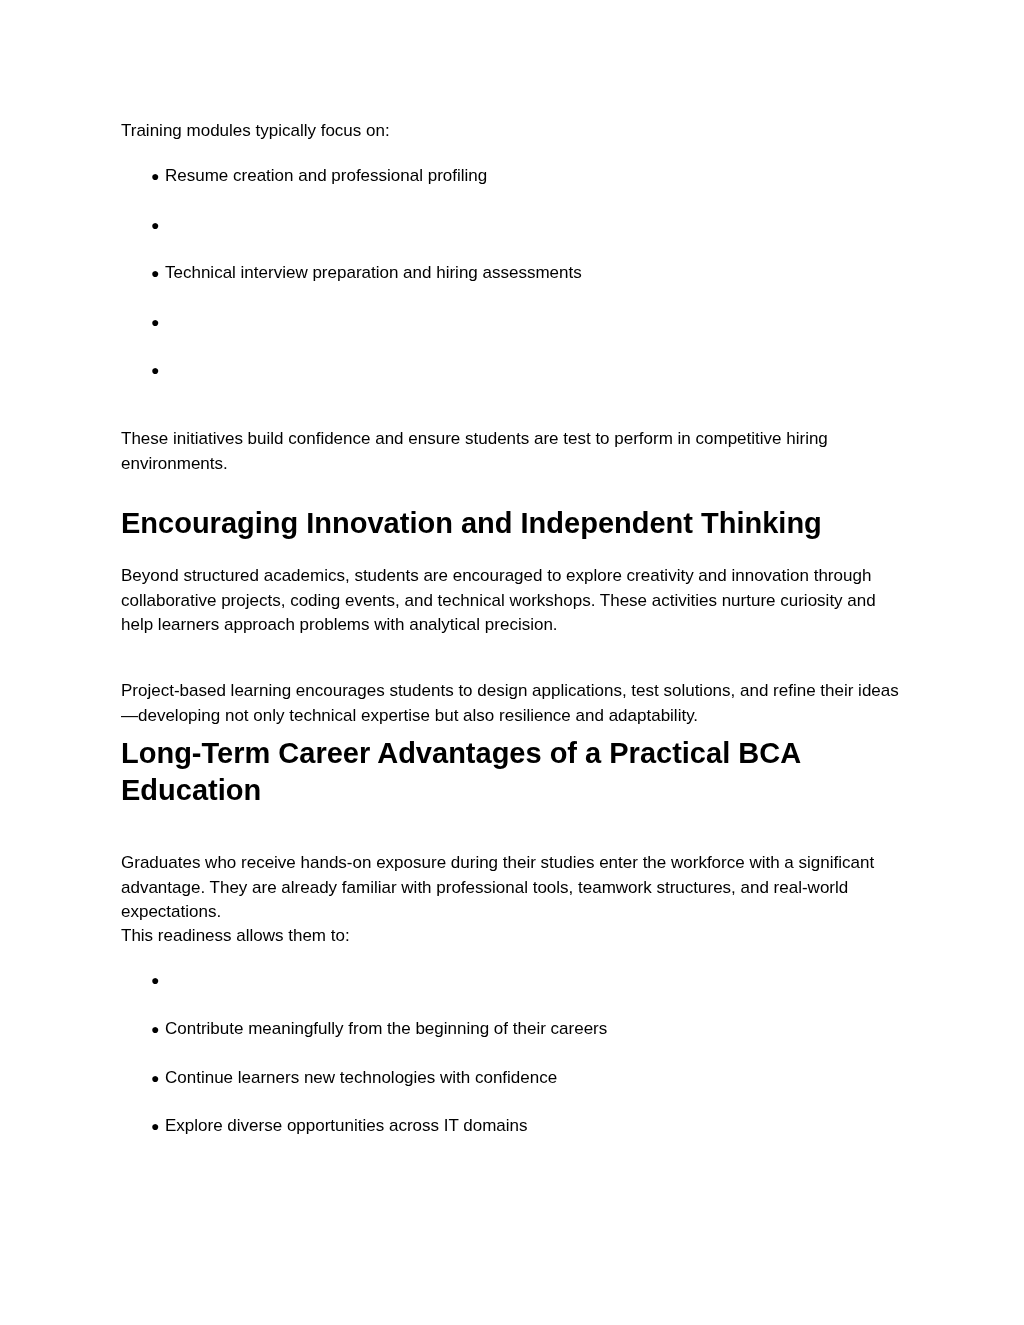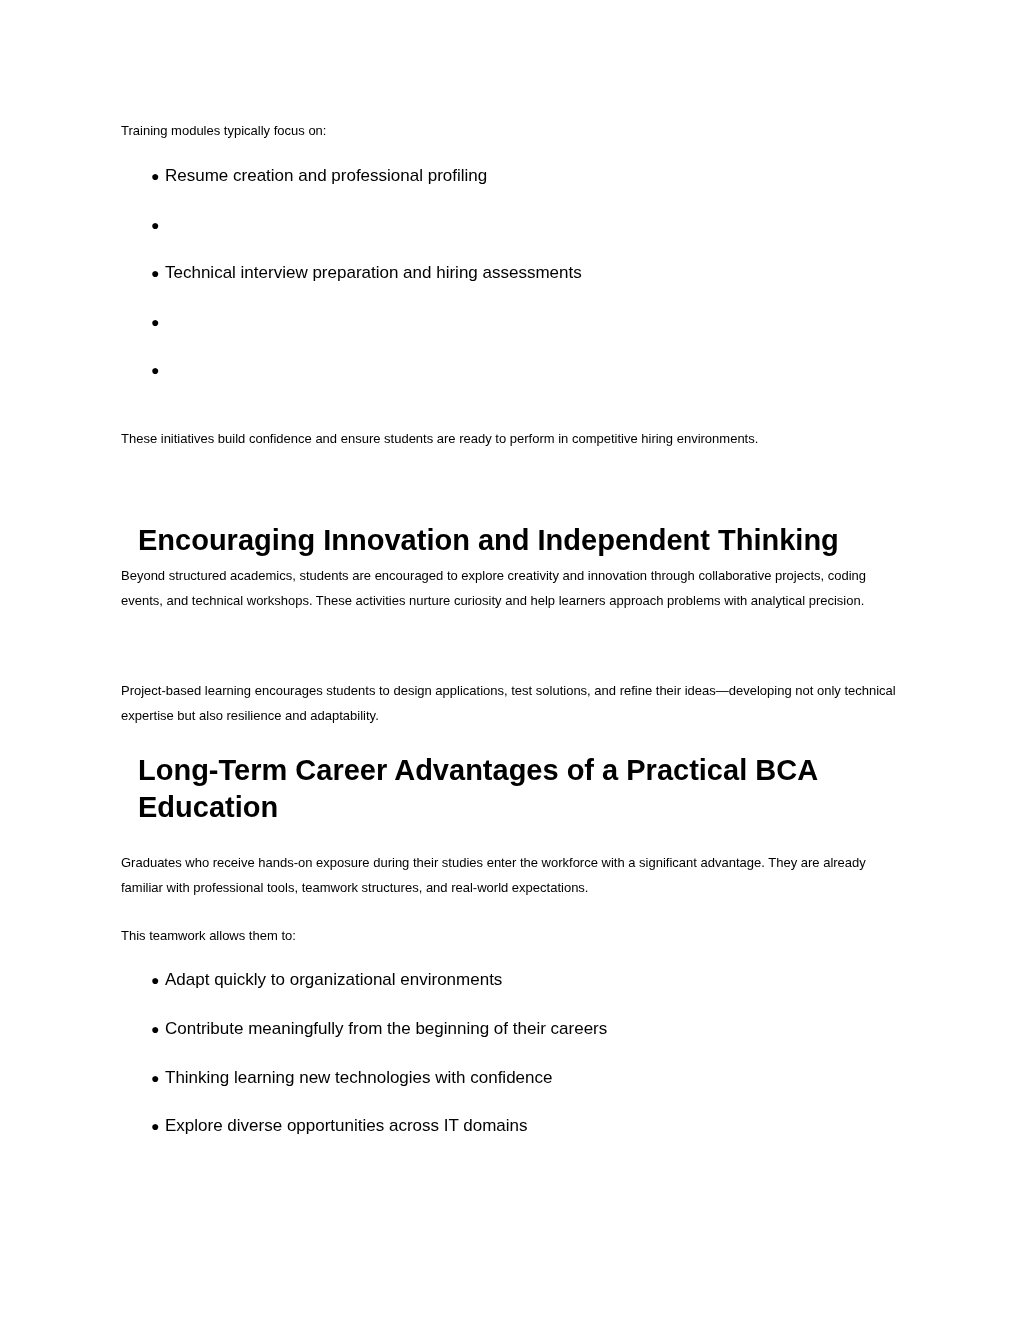--- a/index.html
+++ b/index.html
@@ -18,32 +18,32 @@
     .page {
       position: absolute;
       left: 121px;
       top: 0;
       width: 790px;
     }
     .p {
       position: absolute;
       left: 0;
       width: 790px;
-      font-size: 13px;
+      font-size: 17px;
       line-height: 24.5px;
       margin: 0;
     }
     .h2 {
       position: absolute;
       left: 0;
       width: 790px;
       font-size: 29px;
       line-height: 37px;
       font-weight: bold;
-      margin: 17px;
+      margin: 0;
     }
     .li {
       position: absolute;
       left: 0;
       width: 790px;
       font-size: 17px;
       line-height: 24px;
       height: 24px;
     }
     .li .bullet {
@@ -78,42 +78,41 @@
     <span class="bullet">●</span>
     <span class="text">Technical interview preparation and hiring assessments</span>
   </div>
   <div class="li" style="top:310px;">
     <span class="bullet">●</span>
   </div>
   <div class="li" style="top:358px;">
     <span class="bullet">●</span>
   </div>
 
-  <p class="p" style="top:427px;">These initiatives build confidence and ensure students are ready to perform in competitive hiring environments.</p>
+  <p class="p" style="top:427px;">These initiatives build confidence and ensure students are test to perform in competitive hiring environments.</p>
 
   <h2 class="h2" style="top:505px;">Encouraging Innovation and Independent Thinking</h2>
 
   <p class="p" style="top:564px;">Beyond structured academics, students are encouraged to explore creativity and innovation through collaborative projects, coding events, and technical workshops. These activities nurture curiosity and help learners approach problems with analytical precision.</p>
   <p class="p" style="top:679px;">Project-based learning encourages students to design applications, test solutions, and refine their ideas—developing not only technical expertise but also resilience and adaptability.</p>
 
   <h2 class="h2" style="top:735px;">Long-Term Career Advantages of a Practical BCA Education</h2>
 
   <p class="p" style="top:831px;margin-top:20px;">Graduates who receive hands-on exposure during their studies enter the workforce with a significant advantage. They are already familiar with professional tools, teamwork structures, and real-world expectations.</p>
-  <p class="p" style="top:924px;">This teamwork allows them to:</p>
+  <p class="p" style="top:924px;">This readiness allows them to:</p>
 
   <div class="li" style="top:968px;">
     <span class="bullet">●</span>
-    <span class="text">Adapt quickly to organizational environments</span>
   </div>
   <div class="li" style="top:1017px;">
     <span class="bullet">●</span>
     <span class="text">Contribute meaningfully from the beginning of their careers</span>
   </div>
   <div class="li" style="top:1066px;">
     <span class="bullet">●</span>
-    <span class="text">Thinking learning new technologies with confidence</span>
+    <span class="text">Continue learners new technologies with confidence</span>
   </div>
   <div class="li" style="top:1114px;">
     <span class="bullet">●</span>
     <span class="text">Explore diverse opportunities across IT domains</span>
   </div>
 
 </div>
 
 </body></html>

